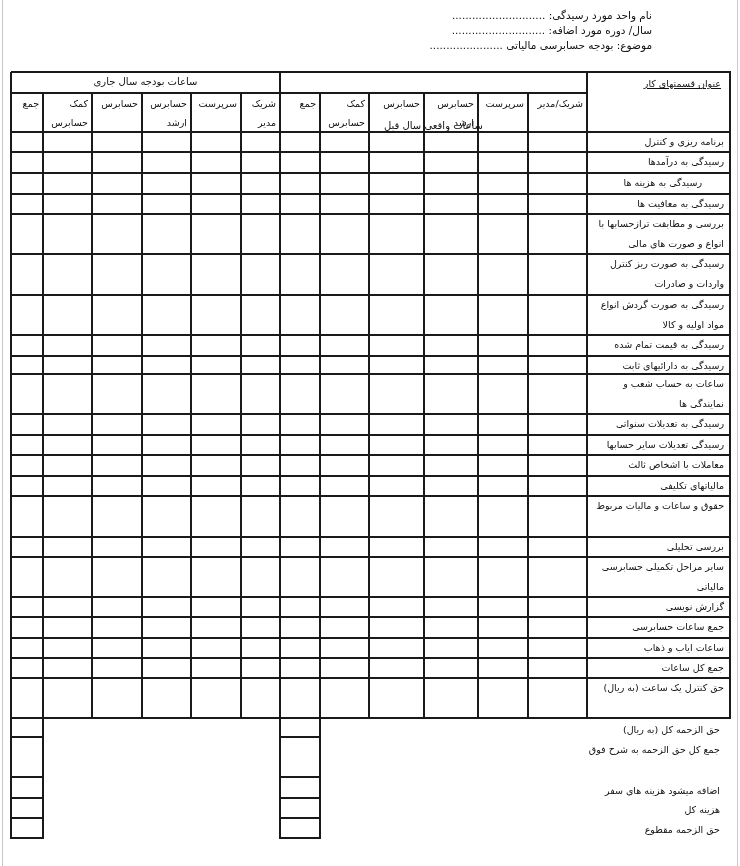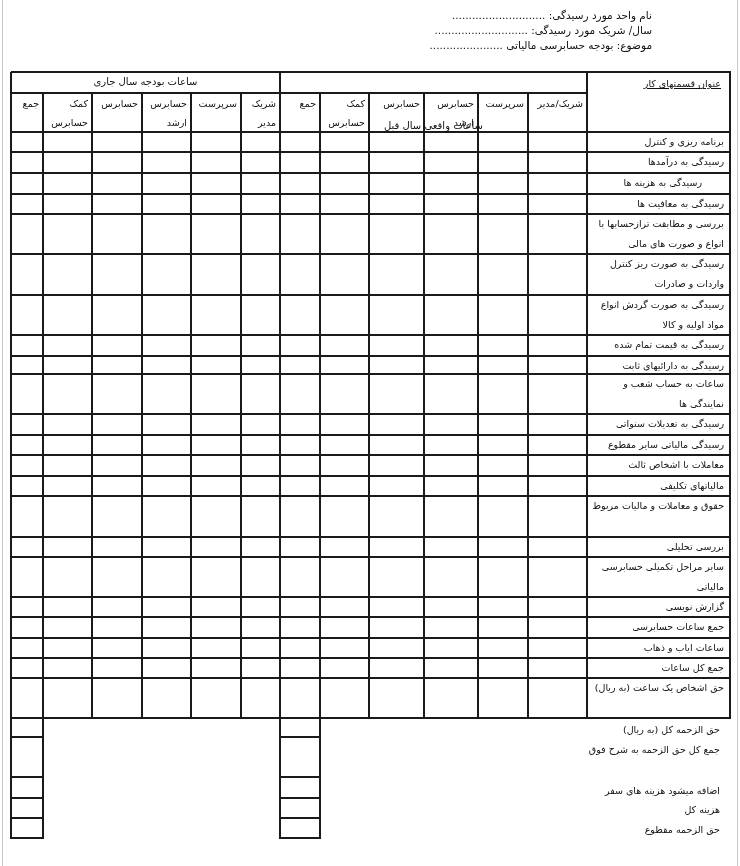--- a/index.html
+++ b/index.html
@@ -27,21 +27,21 @@
 <body>
 
 <div class="page-edge-left"></div>
 <div class="page-edge-right"></div>
 
 <div class="hdr" style="top:8px;">
   <span>نام واحد مورد رسیدگی:</span>
   <span class="dots">............................</span>
 </div>
 <div class="hdr" style="top:23px;">
-  <span>سال/ شریک مورد رسیدگی:</span>
+  <span>سال/ دوره مورد اضافه:</span>
   <span class="dots">............................</span>
 </div>
 <div class="hdr" style="top:38px;">
   <span>موضوع: بودجه حسابرسی مالیاتی</span>
   <span class="dots">......................</span>
 </div>
 
 <div class="grid" id="grid">
     <div class="hl" style="left:11px;top:71px;width:720px;"></div>
     <div class="hl" style="left:11px;top:92px;width:577px;"></div>
@@ -246,21 +246,21 @@
     <div class="cell" style="left:93px;top:415px;width:48px;height:19px;"></div>
     <div class="cell" style="left:143px;top:415px;width:47px;height:19px;"></div>
     <div class="cell" style="left:192px;top:415px;width:48px;height:19px;"></div>
     <div class="cell" style="left:242px;top:415px;width:37px;height:19px;"></div>
     <div class="cell" style="left:281px;top:415px;width:38px;height:19px;"></div>
     <div class="cell" style="left:321px;top:415px;width:47px;height:19px;"></div>
     <div class="cell" style="left:370px;top:415px;width:53px;height:19px;"></div>
     <div class="cell" style="left:425px;top:415px;width:52px;height:19px;"></div>
     <div class="cell" style="left:479px;top:415px;width:48px;height:19px;"></div>
     <div class="cell" style="left:529px;top:415px;width:57px;height:19px;"></div>
-    <div class="row-label" style="left:587px;top:435px;width:143px;height:20px;">رسیدگی مالیاتی سایر مقطوع</div>
+    <div class="row-label" style="left:587px;top:435px;width:143px;height:20px;">رسیدگی تعدیلات سایر حسابها</div>
     <div class="cell" style="left:12px;top:436px;width:30px;height:18px;"></div>
     <div class="cell" style="left:44px;top:436px;width:47px;height:18px;"></div>
     <div class="cell" style="left:93px;top:436px;width:48px;height:18px;"></div>
     <div class="cell" style="left:143px;top:436px;width:47px;height:18px;"></div>
     <div class="cell" style="left:192px;top:436px;width:48px;height:18px;"></div>
     <div class="cell" style="left:242px;top:436px;width:37px;height:18px;"></div>
     <div class="cell" style="left:281px;top:436px;width:38px;height:18px;"></div>
     <div class="cell" style="left:321px;top:436px;width:47px;height:18px;"></div>
     <div class="cell" style="left:370px;top:436px;width:53px;height:18px;"></div>
     <div class="cell" style="left:425px;top:436px;width:52px;height:18px;"></div>
@@ -285,21 +285,21 @@
     <div class="cell" style="left:93px;top:477px;width:48px;height:18px;"></div>
     <div class="cell" style="left:143px;top:477px;width:47px;height:18px;"></div>
     <div class="cell" style="left:192px;top:477px;width:48px;height:18px;"></div>
     <div class="cell" style="left:242px;top:477px;width:37px;height:18px;"></div>
     <div class="cell" style="left:281px;top:477px;width:38px;height:18px;"></div>
     <div class="cell" style="left:321px;top:477px;width:47px;height:18px;"></div>
     <div class="cell" style="left:370px;top:477px;width:53px;height:18px;"></div>
     <div class="cell" style="left:425px;top:477px;width:52px;height:18px;"></div>
     <div class="cell" style="left:479px;top:477px;width:48px;height:18px;"></div>
     <div class="cell" style="left:529px;top:477px;width:57px;height:18px;"></div>
-    <div class="row-label" style="left:587px;top:496px;width:143px;height:41px;">حقوق و معاملات و مالیات مربوط</div>
+    <div class="row-label" style="left:587px;top:496px;width:143px;height:41px;">حقوق و ساعات و مالیات مربوط</div>
     <div class="cell" style="left:12px;top:497px;width:30px;height:39px;"></div>
     <div class="cell" style="left:44px;top:497px;width:47px;height:39px;"></div>
     <div class="cell" style="left:93px;top:497px;width:48px;height:39px;"></div>
     <div class="cell" style="left:143px;top:497px;width:47px;height:39px;"></div>
     <div class="cell" style="left:192px;top:497px;width:48px;height:39px;"></div>
     <div class="cell" style="left:242px;top:497px;width:37px;height:39px;"></div>
     <div class="cell" style="left:281px;top:497px;width:38px;height:39px;"></div>
     <div class="cell" style="left:321px;top:497px;width:47px;height:39px;"></div>
     <div class="cell" style="left:370px;top:497px;width:53px;height:39px;"></div>
     <div class="cell" style="left:425px;top:497px;width:52px;height:39px;"></div>
@@ -376,21 +376,21 @@
     <div class="cell" style="left:93px;top:659px;width:48px;height:18px;"></div>
     <div class="cell" style="left:143px;top:659px;width:47px;height:18px;"></div>
     <div class="cell" style="left:192px;top:659px;width:48px;height:18px;"></div>
     <div class="cell" style="left:242px;top:659px;width:37px;height:18px;"></div>
     <div class="cell" style="left:281px;top:659px;width:38px;height:18px;"></div>
     <div class="cell" style="left:321px;top:659px;width:47px;height:18px;"></div>
     <div class="cell" style="left:370px;top:659px;width:53px;height:18px;"></div>
     <div class="cell" style="left:425px;top:659px;width:52px;height:18px;"></div>
     <div class="cell" style="left:479px;top:659px;width:48px;height:18px;"></div>
     <div class="cell" style="left:529px;top:659px;width:57px;height:18px;"></div>
-    <div class="row-label" style="left:587px;top:678px;width:143px;height:40px;">حق اشخاص یک ساعت (به ریال)</div>
+    <div class="row-label" style="left:587px;top:678px;width:143px;height:40px;">حق کنترل یک ساعت (به ریال)</div>
     <div class="cell" style="left:12px;top:679px;width:30px;height:38px;"></div>
     <div class="cell" style="left:44px;top:679px;width:47px;height:38px;"></div>
     <div class="cell" style="left:93px;top:679px;width:48px;height:38px;"></div>
     <div class="cell" style="left:143px;top:679px;width:47px;height:38px;"></div>
     <div class="cell" style="left:192px;top:679px;width:48px;height:38px;"></div>
     <div class="cell" style="left:242px;top:679px;width:37px;height:38px;"></div>
     <div class="cell" style="left:281px;top:679px;width:38px;height:38px;"></div>
     <div class="cell" style="left:321px;top:679px;width:47px;height:38px;"></div>
     <div class="cell" style="left:370px;top:679px;width:53px;height:38px;"></div>
     <div class="cell" style="left:425px;top:679px;width:52px;height:38px;"></div>

